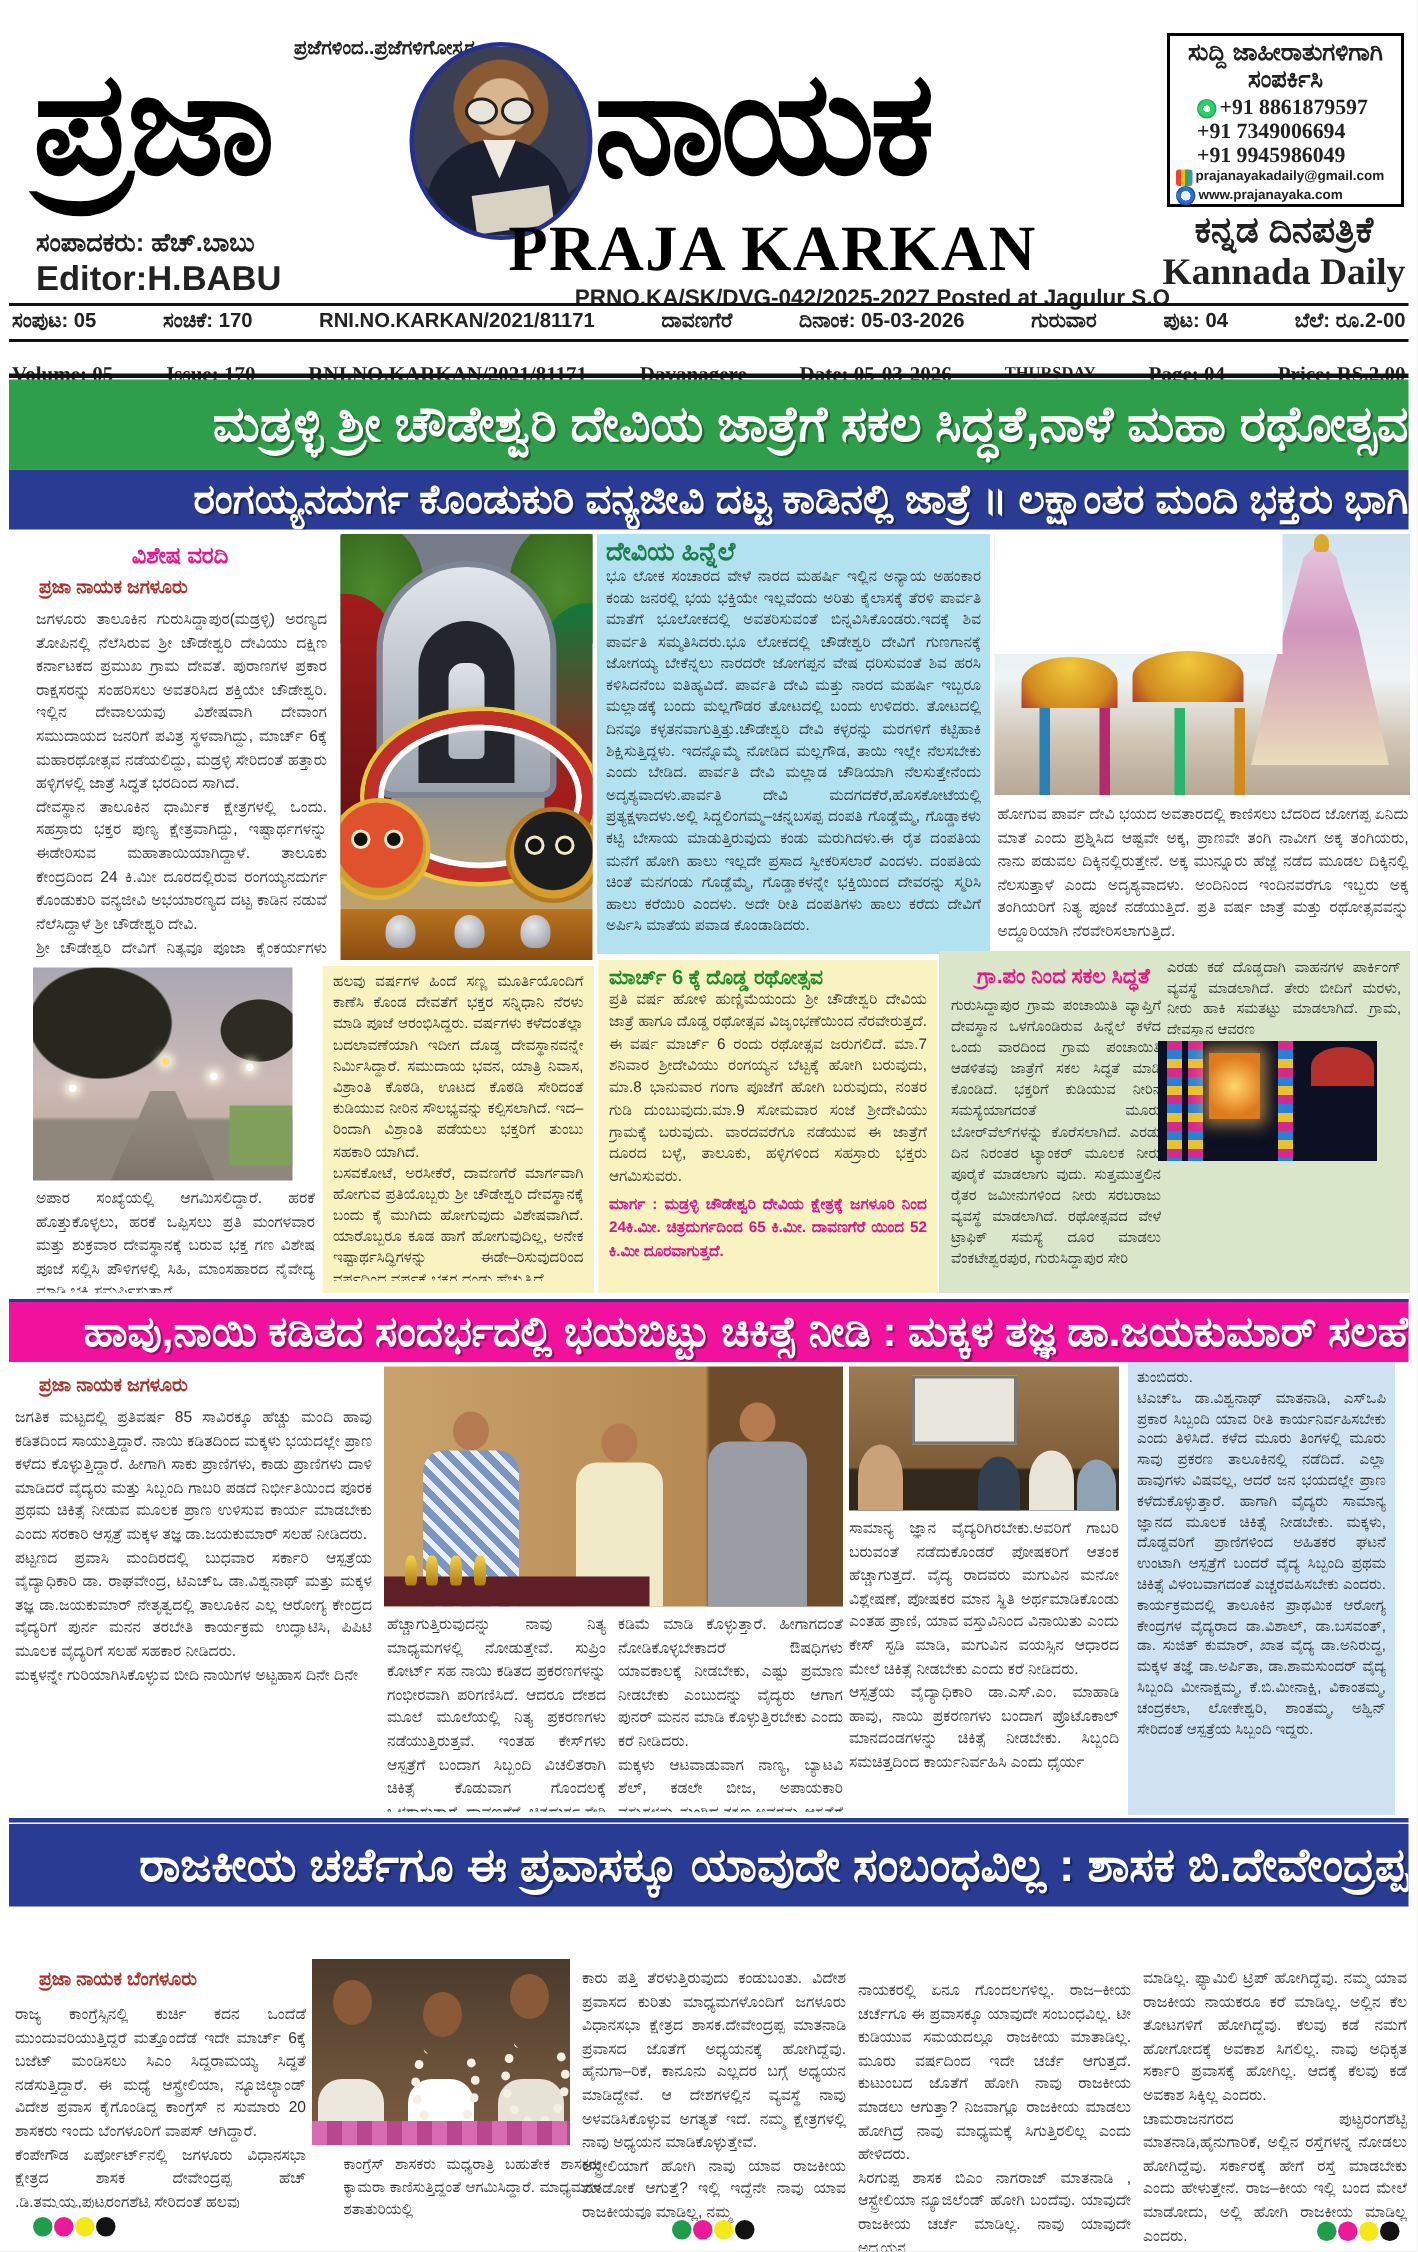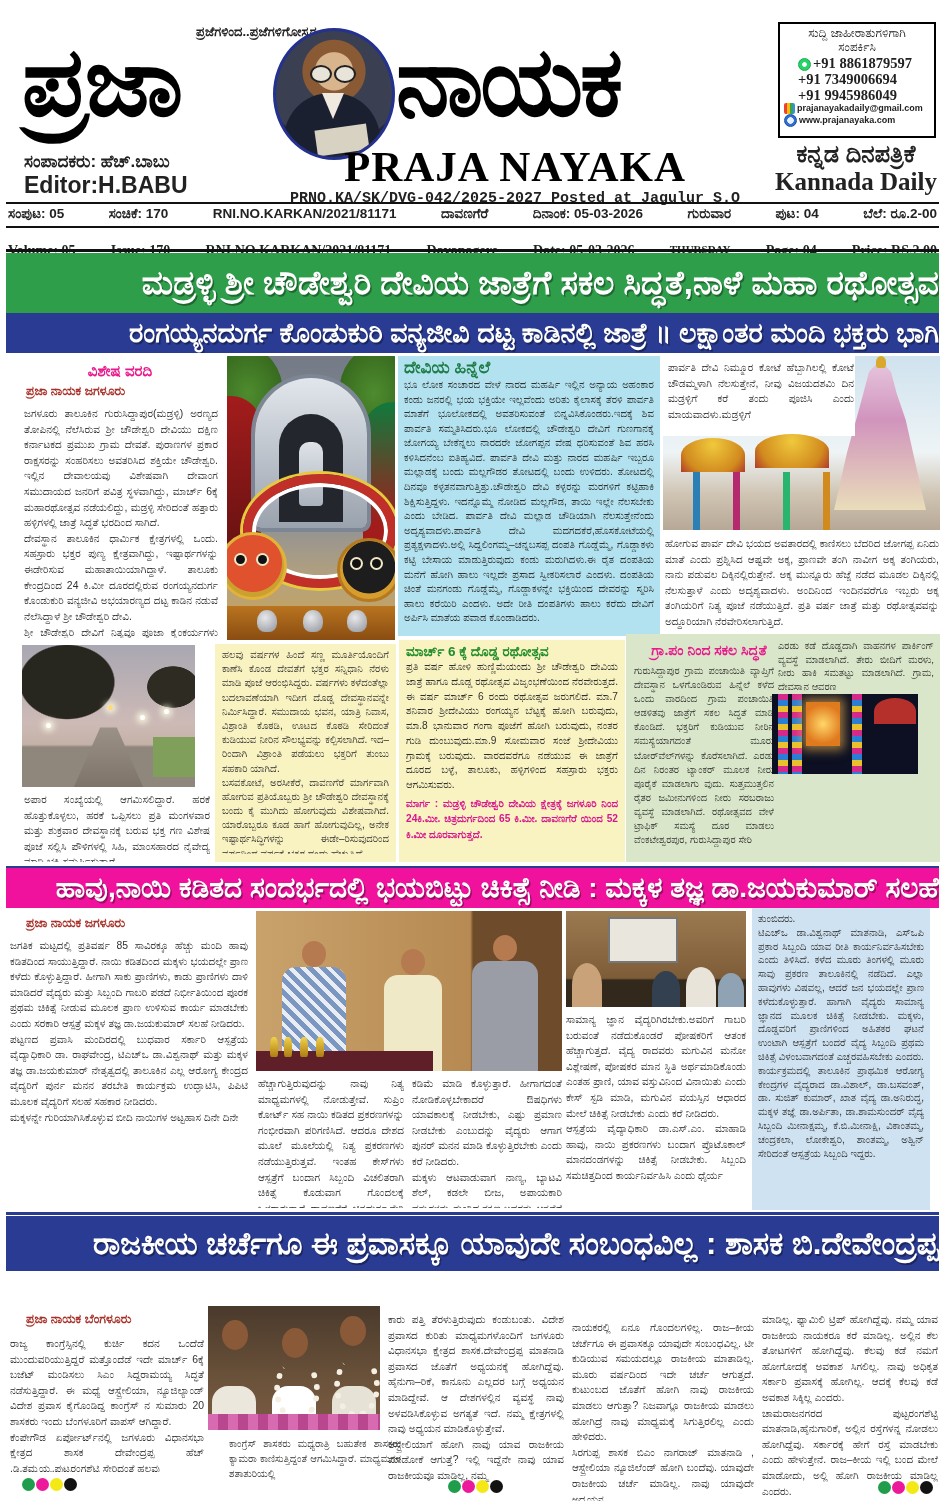--- a/index.html
+++ b/index.html
@@ -16,23 +16,23 @@
        background:radial-gradient(circle at 50% 32%,#d9b58d 0 18%,#8a5a35 19% 30%,#3a3f51 31% 70%,#23273a 71%);overflow:hidden;}
   .amb .glass{position:absolute;left:34px;top:34px;width:18px;height:14px;border:2px solid #222;border-radius:50%;background:#e8e4da;}
   .amb .glass.r{left:58px;}
   .amb .suit{position:absolute;left:8px;top:62px;width:96px;height:62px;background:#1b2031;border-radius:46px 46px 0 0;}
   .amb .collar{position:absolute;left:46px;top:62px;width:22px;height:26px;background:#efe9df;clip-path:polygon(0 0,100% 0,50% 100%);}
   .amb .paper{position:absolute;left:40px;top:96px;width:52px;height:26px;background:#d8d2c2;transform:rotate(-8deg);}
   .editor-kn{left:24px;top:152px;font-size:17px;font-weight:bold;}
   .editor-en{left:24px;top:172px;font-size:23px;font-weight:900;}
   .praja-en{left:300px;top:142px;width:430px;text-align:center;font-family:"Liberation Serif",serif;
             font-weight:900;font-size:43px;letter-spacing:1px;color:#000;}
-  .prno{left:250px;top:190px;width:530px;text-align:center;font-family:Liberation Mono, monospace;font-weight:bold;font-size:15px;}
+  .prno{left:250px;top:190px;width:530px;text-align:right;font-family:Liberation Sans, sans-serif;font-weight:bold;font-size:15px;}
   .contact{left:778px;top:22px;width:158px;height:116px;border:2px solid #000;padding:3px 4px;box-sizing:border-box;text-align:center;}
-  .contact .t{font-size:12px;font-weight:normal;line-height:1.15;}
+  .contact .t{font-size:16px;font-weight:bold;line-height:1.15;}
   .contact .ph{font-family:"Liberation Serif",serif;font-weight:bold;font-size:14.5px;line-height:1.12;text-align:left;padding-left:14px;}
   .contact .sm{font-size:9px;font-weight:bold;text-align:left;}
   .cicon{display:inline-block;width:11px;height:11px;border-radius:50%;vertical-align:middle;margin-right:2px;}
   .wa{background:radial-gradient(circle,#fff 0 28%,#25d366 30%);border:1px solid #1da851;}
   .gm{background:linear-gradient(90deg,#ea4335 0 30%,#fbbc05 30% 55%,#34a853 55% 78%,#4285f4 78%);border-radius:2px;}
   .gl{background:radial-gradient(circle,#e8f2ff 0 40%,#2f6fd0 42%);border:1px solid #1d4fa0;}
   .daily-kn{left:770px;top:140px;width:172px;text-align:center;font-size:24px;font-weight:900;}
   .daily-en{left:770px;top:168px;width:172px;text-align:center;font-size:25px;font-weight:900;font-family:"Liberation Serif",serif;}
   .infobar{left:8px;right:8px;display:flex;justify-content:space-between;font-weight:bold;}
   .infobar.kn{top:206px;font-size:13.5px;}
@@ -116,21 +116,21 @@
   <div class="abs mast-kn" style="left:396px;">ನಾಯಕ</div>
   <div class="abs amb">
     <span class="glass"></span>
     <span class="glass r"></span>
     <span class="suit"></span>
     <span class="collar"></span>
     <span class="paper"></span>
   </div>
   <div class="abs editor-kn">ಸಂಪಾದಕರು: ಹೆಚ್.ಬಾಬು</div>
   <div class="abs editor-en">Editor:H.BABU</div>
-  <div class="abs praja-en">PRAJA NAYAKA</div>
+  <div class="abs praja-en">PRAJA KARKAN</div>
   <div class="abs prno">PRNO.KA/SK/DVG-042/2025-2027 Posted at Jagulur S.O</div>
 
   <div class="abs contact">
     <div class="t">ಸುದ್ದಿ ಜಾಹೀರಾತುಗಳಿಗಾಗಿ</div>
     <div class="t">ಸಂಪರ್ಕಿಸಿ</div>
     <div class="ph"><span class="cicon wa"></span><span>+91 8861879597</span></div>
     <div class="ph"><span>+91 7349006694</span></div>
     <div class="ph"><span>+91 9945986049</span></div>
     <div class="sm"><span class="cicon gm"></span><span>prajanayakadaily@gmail.com</span></div>
     <div class="sm"><span class="cicon gl"></span><b>www.prajanayaka.com</b></div>
@@ -203,21 +203,20 @@
     <span class="tower"></span>
     <span class="kalasha"></span>
     <span class="whitewall"></span>
     <span class="canopy" style="left:18px;top:82px;"></span>
     <span class="canopy" style="left:92px;top:78px;width:74px;"></span>
     <span class="pill" style="left:30px;background:#2a7fb5;"></span>
     <span class="pill" style="left:70px;background:#b52a6f;"></span>
     <span class="pill" style="left:120px;background:#2ab56f;"></span>
     <span class="pill" style="left:160px;background:#d18a1e;"></span>
   </div>
-  <div class="abs body-txt" style="left:668px;top:360px;width:186px;height:74px;background:#fff;">ಪಾರ್ವತಿ ದೇವಿ ನಿಮ್ಮೂರ ಕೋಟೆ ಹೆಬ್ಬಾಗಿಲಲ್ಲಿ ಕೋಟೆ ಚೌಡಮ್ಮಳಾಗಿ ನೆಲಸುತ್ತೇನೆ, ನೀವು ವಿಜಯದಶಮಿ ದಿನ ಮಡ್ರಳ್ಳಿಗೆ ಕರೆ ತಂದು ಪೂಜಿಸಿ ಎಂದು ಮಾಯವಾದಳು.ಮಡ್ರಳ್ಳಿಗೆ</div>
   <div class="abs body-txt" style="left:665px;top:536px;width:274px;height:98px;">ಹೋಗುವ ಪಾರ್ವ ದೇವಿ ಭಯದ ಅವತಾರದಲ್ಲಿ ಕಾಣಿಸಲು ಬೆದರಿದ ಜೋಗಪ್ಪ ಏನಿದು ಮಾತೆ ಎಂದು ಪ್ರಶ್ನಿಸಿದ ಆಷ್ಟವೇ ಅಕ್ಕ, ಪ್ರಾಣವೇ ತಂಗಿ ನಾವೀಗ ಅಕ್ಕ ತಂಗಿಯರು, ನಾನು ಪಡುವಲ ದಿಕ್ಕಿನಲ್ಲಿರುತ್ತೇನೆ. ಅಕ್ಕ ಮುನ್ನೂರು ಹೆಜ್ಜೆ ನಡೆದ ಮೂಡಲ ದಿಕ್ಕಿನಲ್ಲಿ ನೆಲಸುತ್ತಾಳೆ ಎಂದು ಅದೃಶ್ಯವಾದಳು. ಅಂದಿನಿಂದ ಇಂದಿನವರೆಗೂ ಇಬ್ಬರು ಅಕ್ಕ ತಂಗಿಯರಿಗೆ ನಿತ್ಯ ಪೂಜೆ ನಡೆಯುತ್ತಿದೆ. ಪ್ರತಿ ವರ್ಷ ಜಾತ್ರೆ ಮತ್ತು ರಥೋತ್ಸವವನ್ನು ಅದ್ದೂರಿಯಾಗಿ ನೆರವೇರಿಸಲಾಗುತ್ತಿದೆ.</div>
 
   <div class="abs ph-frame roadph">
     <span class="treeL"></span>
     <span class="treeR"></span>
     <span class="road"></span>
     <span class="tarp"></span>
     <span class="lite" style="left:24px;top:78px;"></span>
       <span class="lite" style="left:118px;top:70px;"></span>
     <span class="lite" style="left:142px;top:64px;"></span>

